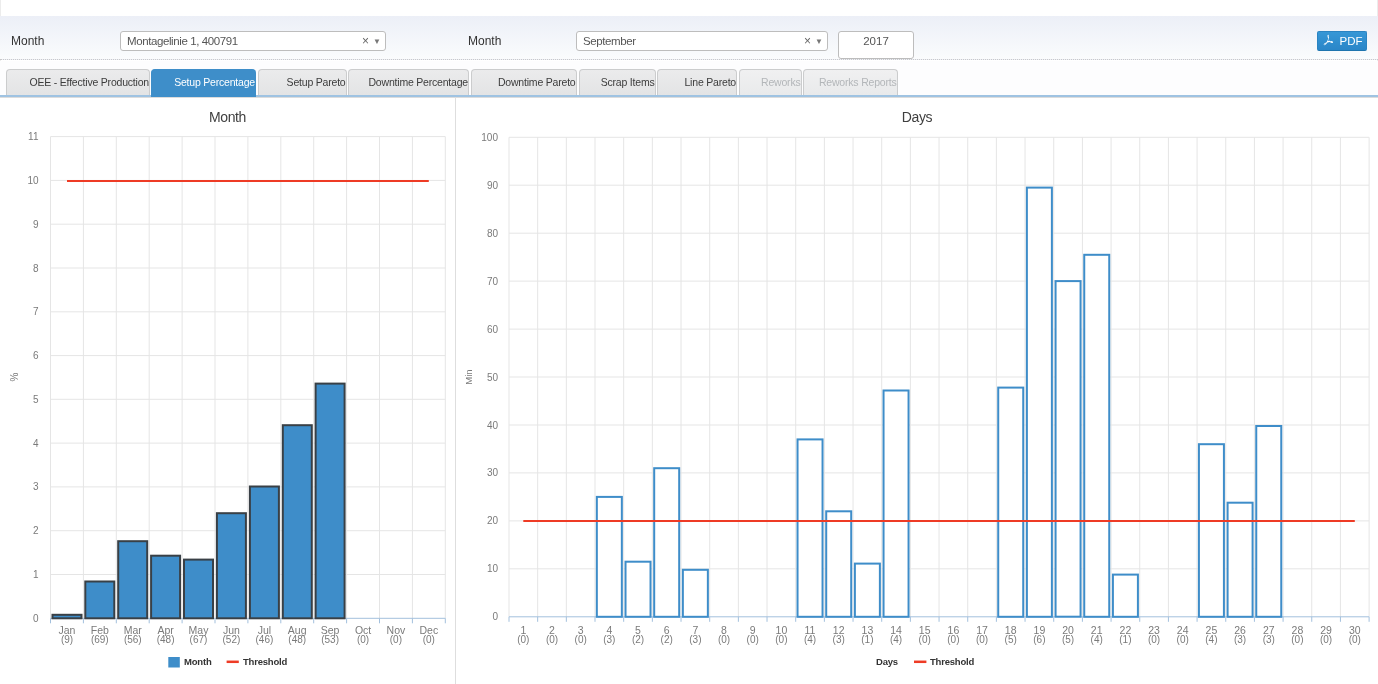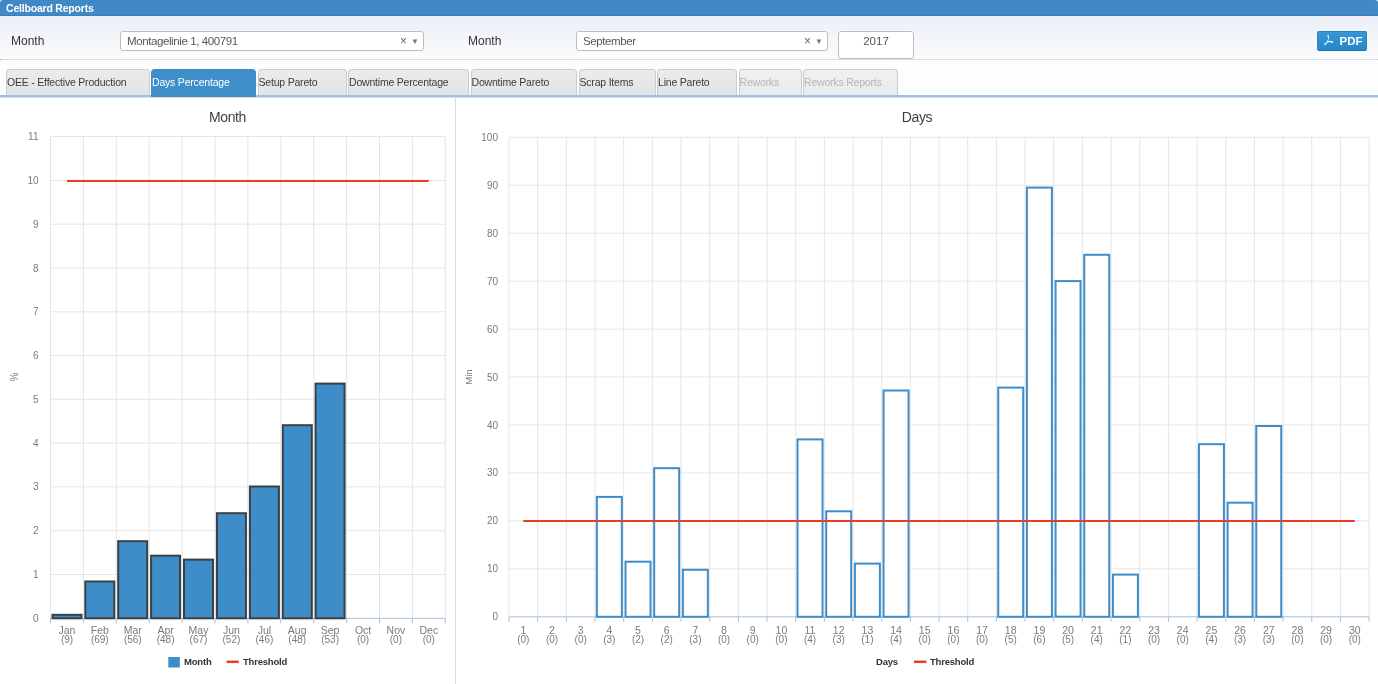--- a/index.html
+++ b/index.html
@@ -12,50 +12,49 @@
   border-bottom:1px dotted #c9c9c9; }
 .lbl { position:absolute; top:18px; font-size:12px; color:#333; }
 .sel { position:absolute; top:15px; height:20px; background:#fff; border:1px solid #bdbdbd; border-radius:3px;
   font-size:11.5px; letter-spacing:-0.4px; color:#555; line-height:19px; padding-left:6px; }
 .sel .x { position:absolute; top:0; font-size:12px; color:#666; letter-spacing:0; }
 .sel .arr { position:absolute; top:0; font-size:8px; color:#777; letter-spacing:0; }
 .yr { position:absolute; top:15px; height:28px; background:#fff; border:1px solid #bdbdbd; border-radius:3px;
   font-size:11.5px; color:#555; line-height:19px; text-align:center; }
 .pdf { position:absolute; left:1317px; top:14.5px; width:50px; height:20px;
   background:linear-gradient(180deg,#3697d6 0%,#2a86c8 100%);
-  border:1px solid #2a84c2; border-bottom-color:#1e74ae; border-radius:2px; color:#fff; font-size:11.5px; font-weight:bold;
+  border:1px solid #2a84c2; border-bottom-color:#1e74ae; border-radius:2px; color:#fff; font-size:11.5px; font-weight:normal;
   text-align:center; line-height:18px; }
 .tabzone { position:absolute; left:0; top:61px; width:1378px; height:36px; background:#fdfdfe; }
 .tabline { position:absolute; left:0; top:95px; width:1378px; height:2px; background:#9fc3e2; }
 .tab { position:absolute; top:69px; height:26px; background:linear-gradient(180deg,#ebebec 0%,#e3e4e5 100%); border:1px solid #cbcccd; border-bottom:none;
-  border-radius:4px 4px 0 0; font-size:10.5px; letter-spacing:-0.2px; color:#3c3c3c; text-align:left; line-height:25px; }
+  border-radius:4px 4px 0 0; font-size:10.5px; letter-spacing:-0.2px; color:#3c3c3c; text-align:right; line-height:25px; }
 .tab.active { background:#3e8ec9; border-color:#3e8ec9; color:#fff; height:28px; z-index:2; }
 .tab.disabled { background:linear-gradient(180deg,#f0f0f1 0%,#e9eaeb 100%); color:#b3b6b9; }
 .panelL { position:absolute; left:0; top:97px; width:456px; height:587px; background:#fff; border-right:1px solid #dedede; }
 .panelR { position:absolute; left:456px; top:97px; width:922px; height:587px; background:#fff; }
 .panelL svg, .panelR svg { position:absolute; left:0; top:0; }
 </style>
 </head>
 <body>
 <div id="page">
-  <div class="hdr">Cellboard Reports</div>
   <div class="controls">
     <span class="lbl" style="left:11px">Month</span>
-    <div class="sel" style="left:120px;width:304px">Montagelinie 1, 400791<span class="x" style="right:16px">×</span><span class="arr" style="right:4px">▼</span></div>
+    <div class="sel" style="left:120px;width:266px">Montagelinie 1, 400791<span class="x" style="right:16px">×</span><span class="arr" style="right:4px">▼</span></div>
     <span class="lbl" style="left:468px">Month</span>
     <div class="sel" style="left:576px;width:252px">September<span class="x" style="right:16px">×</span><span class="arr" style="right:4px">▼</span></div>
     <div class="yr" style="left:838px;width:76px">2017</div>
     <div class="pdf"><svg width="13" height="13" viewBox="0 0 24 24" style="vertical-align:-2px;margin-right:5px">
           <path fill="#fff" d="M11.6 1.2c-1.3.1-1.6 1.7-1.4 3 .2 1.5.7 3 1.3 4.5-.8 2.2-1.9 4.5-3 6.4-2.3 1-4.9 2.5-5.3 4-.2.7.3 1.6 1.2 1.6 1.7 0 3.7-2.6 5-4.7 1.6-.6 3.4-1.1 5-1.4 1.4 1.2 3.2 2.1 4.6 2.1 1 0 1.5-.6 1.5-1.3 0-1.5-2.4-2.2-4.3-2.2-.5 0-1 0-1.5.1-1-1-1.9-2.2-2.6-3.5.5-1.6.9-3.2.9-4.6 0-1.6-.4-4.1-1.4-4zm.1 1.4c.5 0 .6 1.9.2 3.5-.4-1.2-.7-2.6-.5-3.2 0-.2.2-.3.3-.3zm.4 6.9c.5.9 1.2 1.8 1.9 2.6-1.2.3-2.4.6-3.6 1 .6-1.2 1.2-2.4 1.7-3.6zm5.3 3.2c1.6 0 2.6.6 2.6.9 0 .2-.1.3-.4.3-.8 0-2-.5-3-1.1.3-.1.6-.1.8-.1zM7.2 17.5c-1 1.5-2.2 2.9-2.9 2.9-.2 0-.3-.1-.2-.4.1-.6 1.5-1.7 3.1-2.5z"></path>
         </svg>PDF</div>
   </div>
   <div class="tabzone"></div>
   <div class="tabline"></div>
   <div class="tab " style="left:6px;width:144px">OEE - Effective Production</div>
-    <div class="tab active" style="left:151px;width:105px">Days Percentage</div>
+    <div class="tab active" style="left:151px;width:105px">Setup Percentage</div>
     <div class="tab " style="left:257.5px;width:89px">Setup Pareto</div>
     <div class="tab " style="left:348px;width:121px">Downtime Percentage</div>
     <div class="tab " style="left:470.5px;width:106px">Downtime Pareto</div>
     <div class="tab " style="left:578.5px;width:77px">Scrap Items</div>
     <div class="tab " style="left:657px;width:80px">Line Pareto</div>
     <div class="tab disabled" style="left:738.5px;width:63px">Reworks</div>
     <div class="tab disabled" style="left:803px;width:94.5px">Reworks Reports</div>
   <div class="panelL">
       <svg width="455" height="587" font-family="Liberation Sans, sans-serif">
         <line x1="0" y1="0.5" x2="455" y2="0.5" stroke="#dcdcdc" stroke-width="1"></line>

